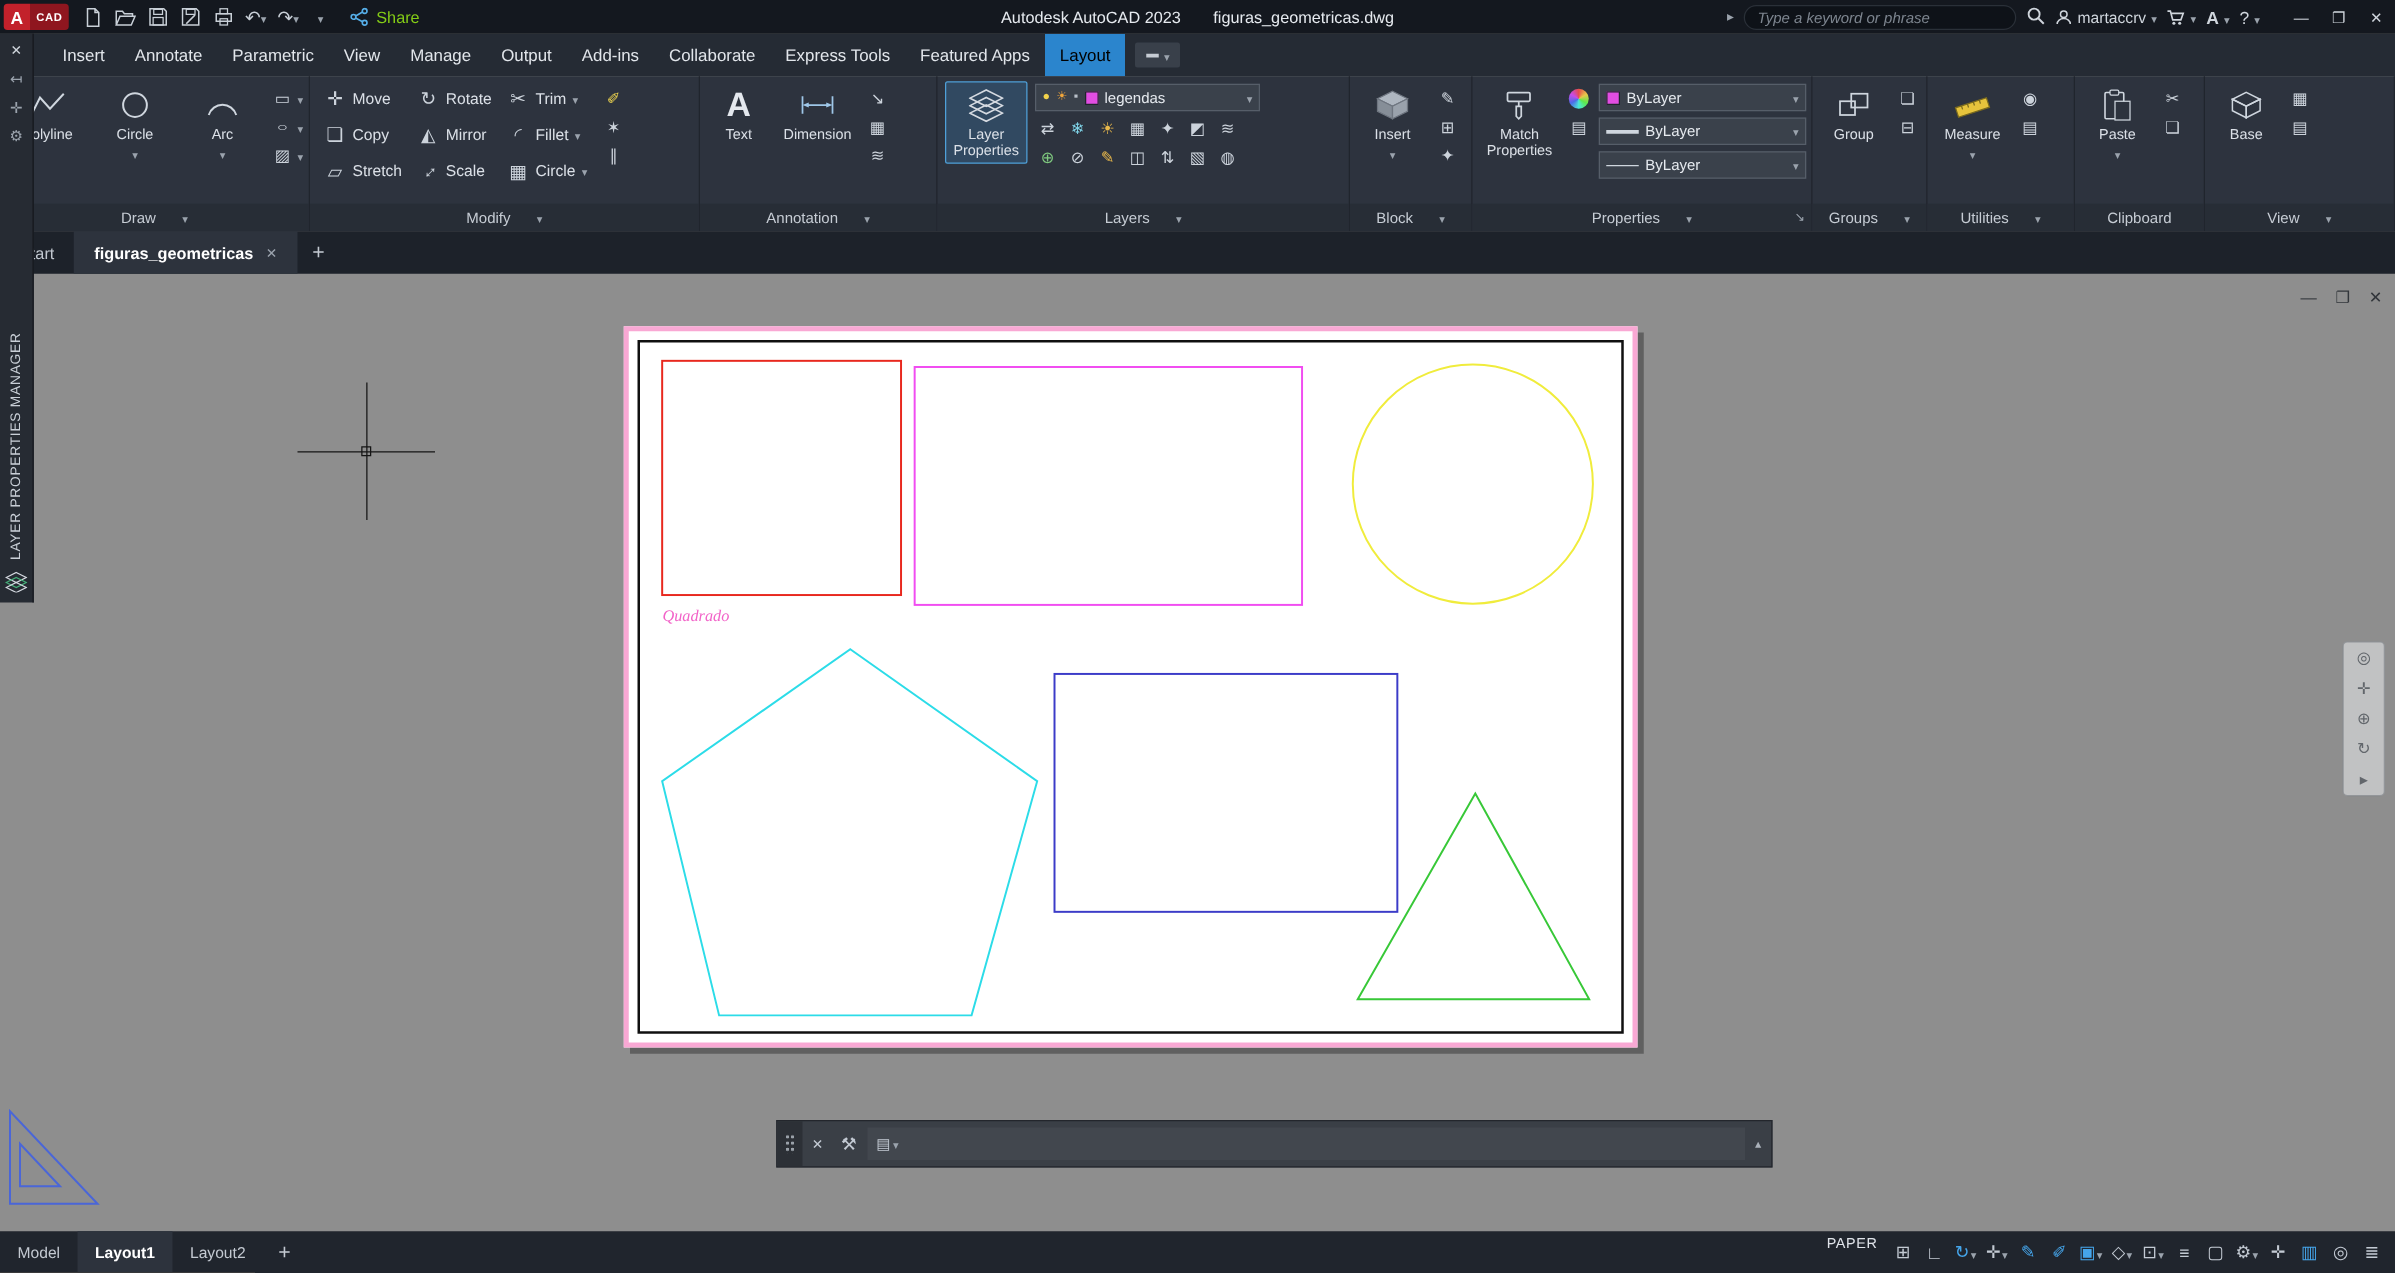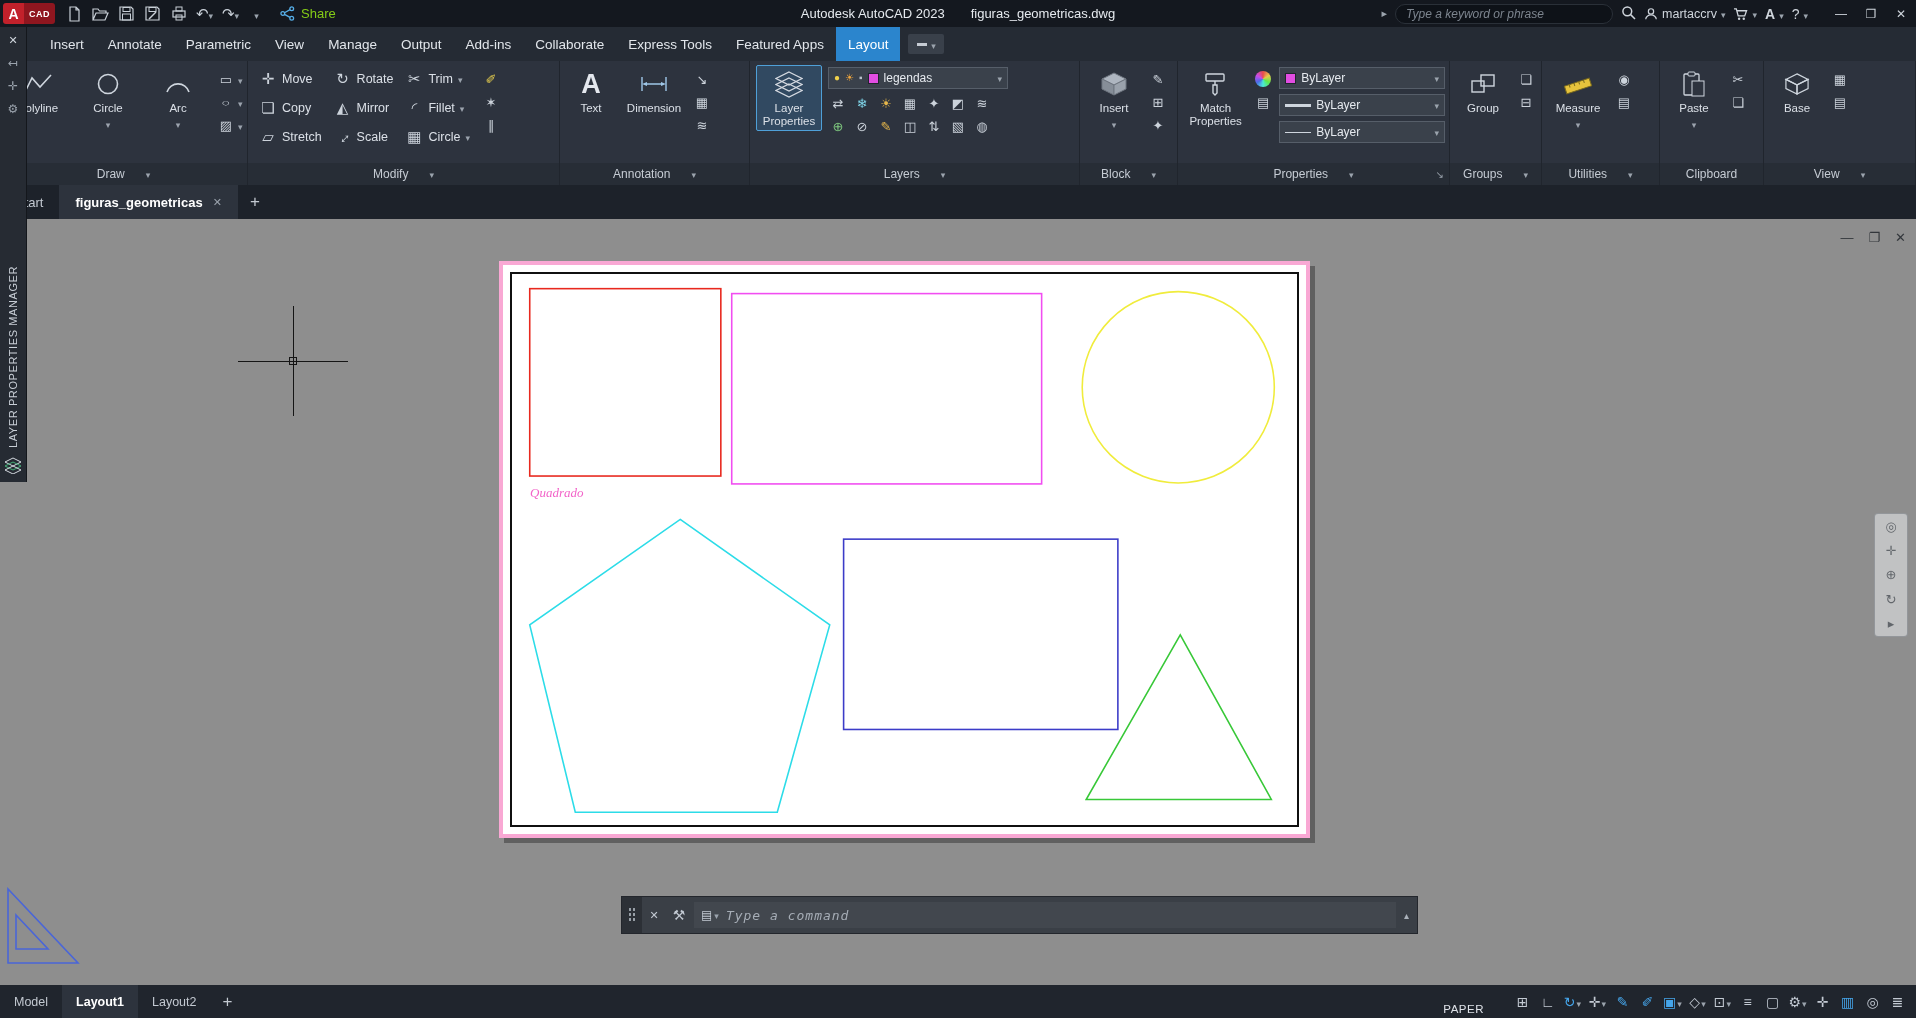--- a/index.html
+++ b/index.html
@@ -32,21 +32,21 @@
   .winbtns{display:flex;margin-left:10px}
   .winbtn{width:30px;height:27px;display:flex;align-items:center;justify-content:center;
           color:#cfd5dc;cursor:pointer;background:none;border:none;font-size:12px}
   .wb-min::after{content:"—"} .wb-max::after{content:"❐"} .wb-close::after{content:"✕"}
 
   
   .rtabs{position:absolute;top:27px;left:0;right:0;height:34px;background:#252b34;display:flex;align-items:stretch}
   #ribbon-tabs{display:flex;align-items:stretch}
   .rtab{display:flex;align-items:center;padding:0 12px;font-size:13.5px;color:#e2e6eb;cursor:pointer;white-space:nowrap}
   .rtab:first-child{margin-left:-22px}
-  .rtab.active{background:#2b85cd;color:#ffffff}
+  .rtab.active{background:#2b85cd;color:#000000}
   .rtab-collapse{align-self:center;margin-left:8px;width:36px;height:20px;background:#39404a;border:none;
                  border-radius:2px;display:flex;align-items:center;justify-content:center;gap:4px;cursor:pointer;color:#c6ccd4}
   .rtab-collapse i{display:block;width:10px;height:3px;background:#c6ccd4}
 
   
   .ribbon{position:absolute;top:61px;left:0;right:0;height:124px;background:#2d333e;display:flex}
   .panel{position:relative;border-right:1px solid #20252d;display:flex;flex-direction:column;flex:none}
   .panel-body{flex:1;display:flex;align-items:flex-start;padding:4px 4px 0 6px;gap:6px}
   .panel-title{height:22px;background:#272d36;display:flex;align-items:center;justify-content:center;
                gap:21px;font-size:12px;color:#c6ccd4;cursor:pointer;position:relative}
@@ -130,21 +130,21 @@
              font-family:"DejaVu Sans Mono",monospace;font-size:13px}
   .cmd-input::placeholder{font-style:italic;color:#a6adb6;letter-spacing:1px}
   .cmd-up{color:#aab1ba;font-size:10px;margin-right:8px;cursor:pointer}
   .cmd-up::after{content:"▴"}
 
   
   .statusbar{position:absolute;bottom:0;left:0;right:0;height:33px;background:#20252d;display:flex;align-items:center;font-size:12.5px;z-index:70}
   #model-tabs{display:flex;height:100%}
   .mtab{padding:0 14px;height:100%;display:flex;align-items:center;color:#c3c9d1;cursor:pointer;white-space:nowrap}
   .mtab.active{background:#2d333d;color:#fff;font-weight:bold}
-  .sb-right{margin-left:auto;display:flex;align-items:flex-end;gap:18px;padding-right:6px}
+  .sb-right{margin-left:auto;display:flex;align-items:flex-start;gap:0;padding-right:6px}
   .sb-paper{font-size:11.5px;letter-spacing:.5px;color:#dfe3e9;margin-right:8px;cursor:pointer}
   #status-icons{display:flex;align-items:center}
   .sicon{min-width:25px;height:26px;display:flex;align-items:center;justify-content:center;font-size:14px;cursor:pointer;gap:1px;padding:0 2px}
 </style>
 </head>
 <body>
 
 <div id="app">
 
   <header class="titlebar">
@@ -687,21 +687,20 @@
     </svg>
 
     <div class="cmdline">
       <div class="cmd-grip">
           <span class="grip-dots"></span>
         </div>
       <button class="cmd-close"></button>
       <span class="cmd-wrench">⚒</span>
       <div class="cmd-input-wrap">
         <span class="cmd-recent">▤<span class="dd"></span></span>
-        <input class="cmd-input" placeholder="Type a command" style="">
       </div>
       <span class="cmd-up"></span>
     </div>
   </main>
 
   <footer class="statusbar">
     <div id="model-tabs">
         <div class="mtab">Model</div>
         <div class="mtab active">Layout1</div>
         <div class="mtab">Layout2</div>

